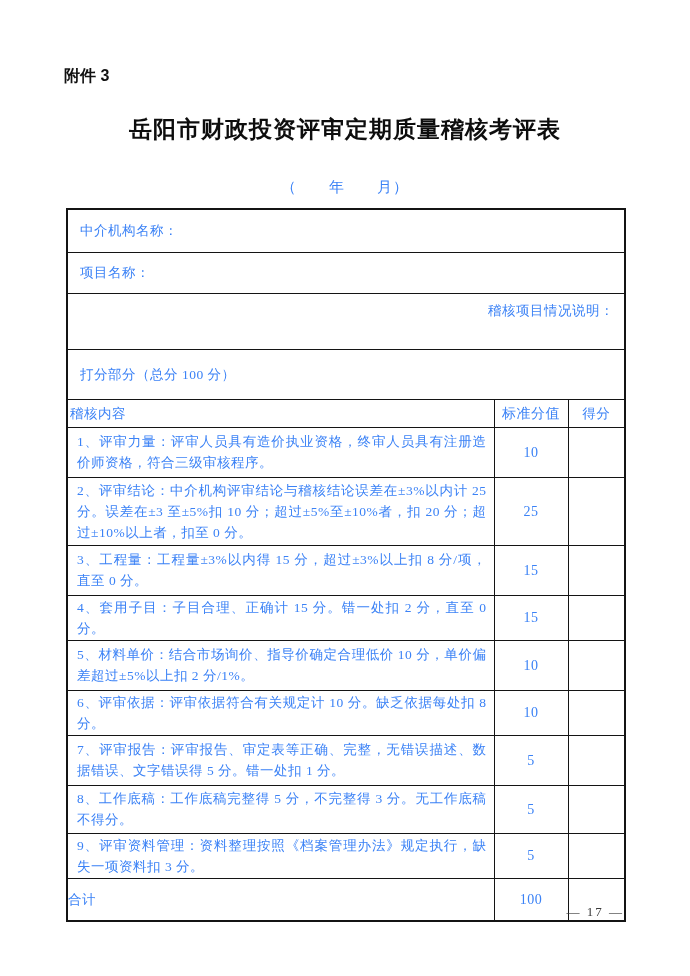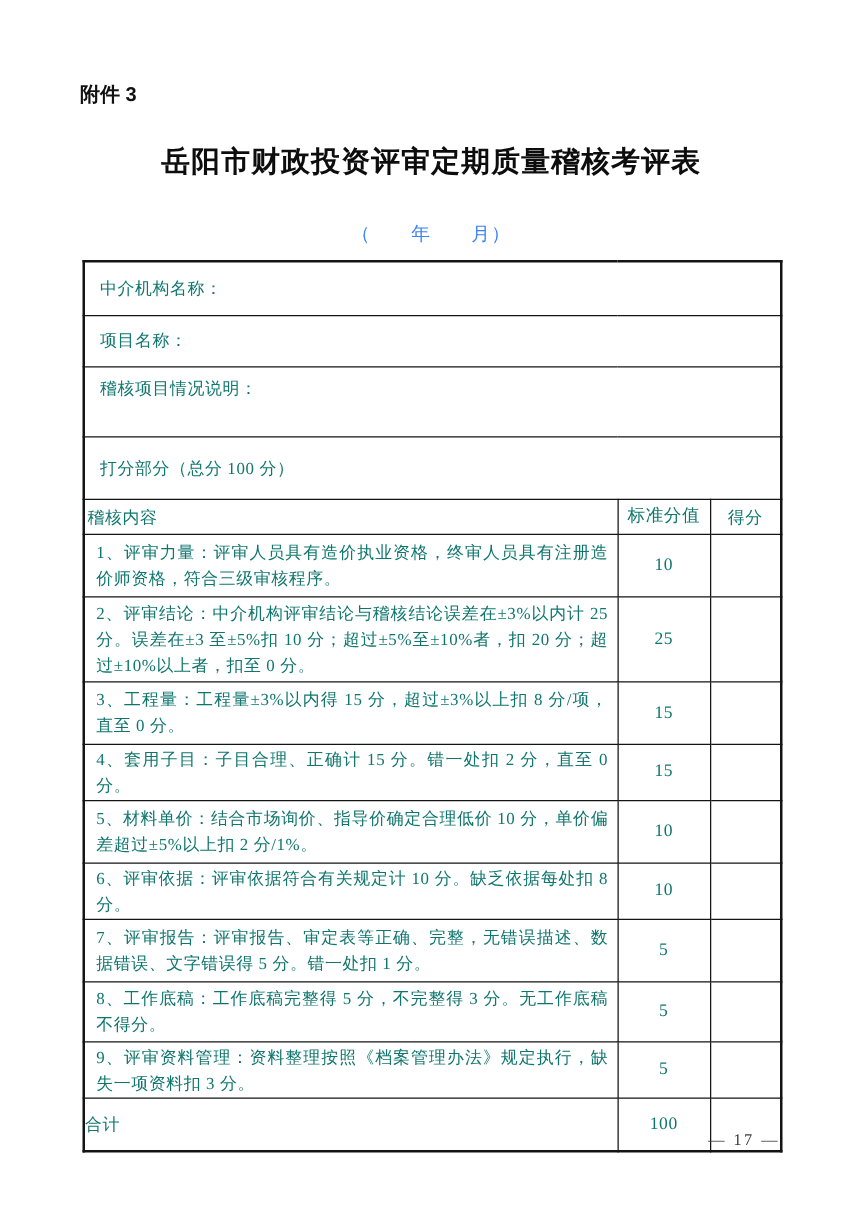--- a/index.html
+++ b/index.html
@@ -24,40 +24,40 @@
     font-weight:700;font-size:23px;letter-spacing:1px;color:#0d0d0d;
   }
   .date-line{
     position:absolute;left:0;top:172px;width:100%;
     text-align:center;font-size:15px;letter-spacing:1px;color:#3b82f6;
   }
   .audit-table{
     position:absolute;left:66px;top:202px;width:558px;
     border-collapse:collapse;table-layout:fixed;
     border:2px solid #141414;
-    font-size:13.5px;color:#0f766e;
+    font-size:13.5px;color:#3b82f6;
   }
   .audit-table td{
     border:1px solid #141414;
     vertical-align:middle;
     letter-spacing:0.5px;
     line-height:21px;
     overflow:hidden;
   }
   .audit-table td.info-cell{padding:2px 10px 2px 12px;text-align:left;}
   .audit-table td.c-content{padding:1px 7px 1px 9px;text-align:justify;}
   .audit-table td.c-standard,
   .audit-table td.c-score{text-align:center;padding:0 2px;}
   .audit-table td.c-standard{font-size:14px;}
   .audit-table tr.header-row td{padding:0 2px;}
   
   .audit-table tr:nth-child(1){height:43px;}
   .audit-table tr:nth-child(2){height:41px;}
   .audit-table tr:nth-child(3){height:56px;}
-  .audit-table tr:nth-child(3) td{vertical-align:top;padding-top:6px;}
+  .audit-table tr:nth-child(3) td{vertical-align:top;padding-top:6px;text-align:right;}
   .audit-table tr:nth-child(4){height:50px;}
   .audit-table tr:nth-child(5){height:28px;}
   .audit-table tr:nth-child(6){height:50px;}
   .audit-table tr:nth-child(7){height:68px;}
   .audit-table tr:nth-child(8){height:50px;}
   .audit-table tr:nth-child(9){height:34px;}
   .audit-table tr:nth-child(10){height:50px;}
   .audit-table tr:nth-child(11){height:30px;}
   .audit-table tr:nth-child(12){height:50px;}
   .audit-table tr:nth-child(13){height:48px;}

